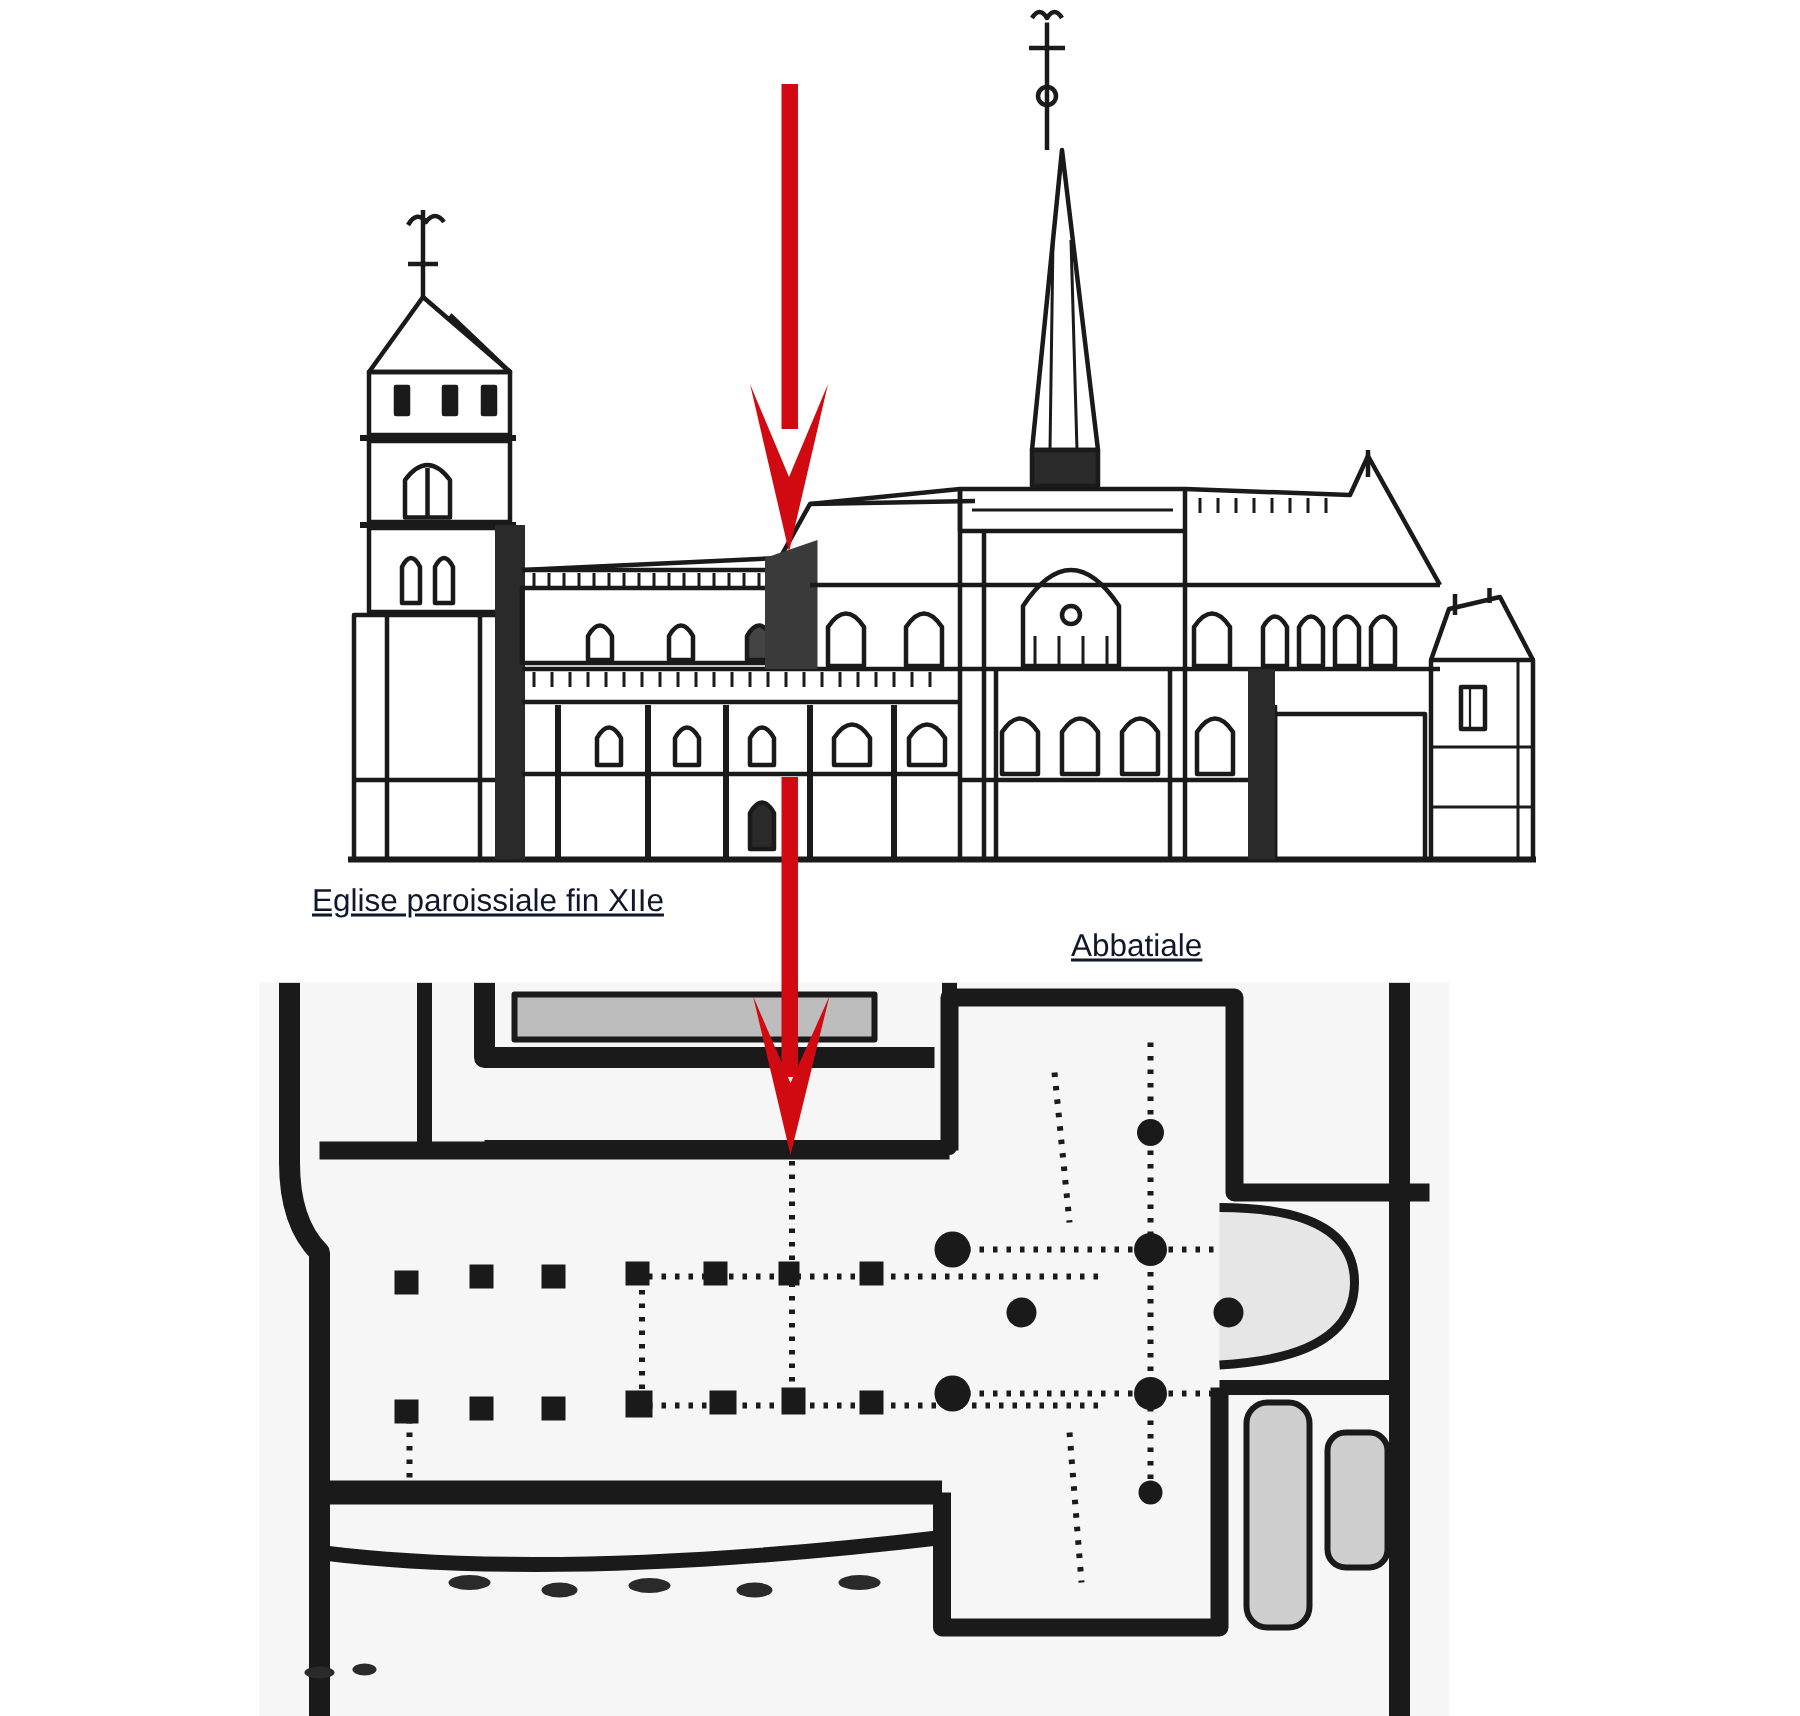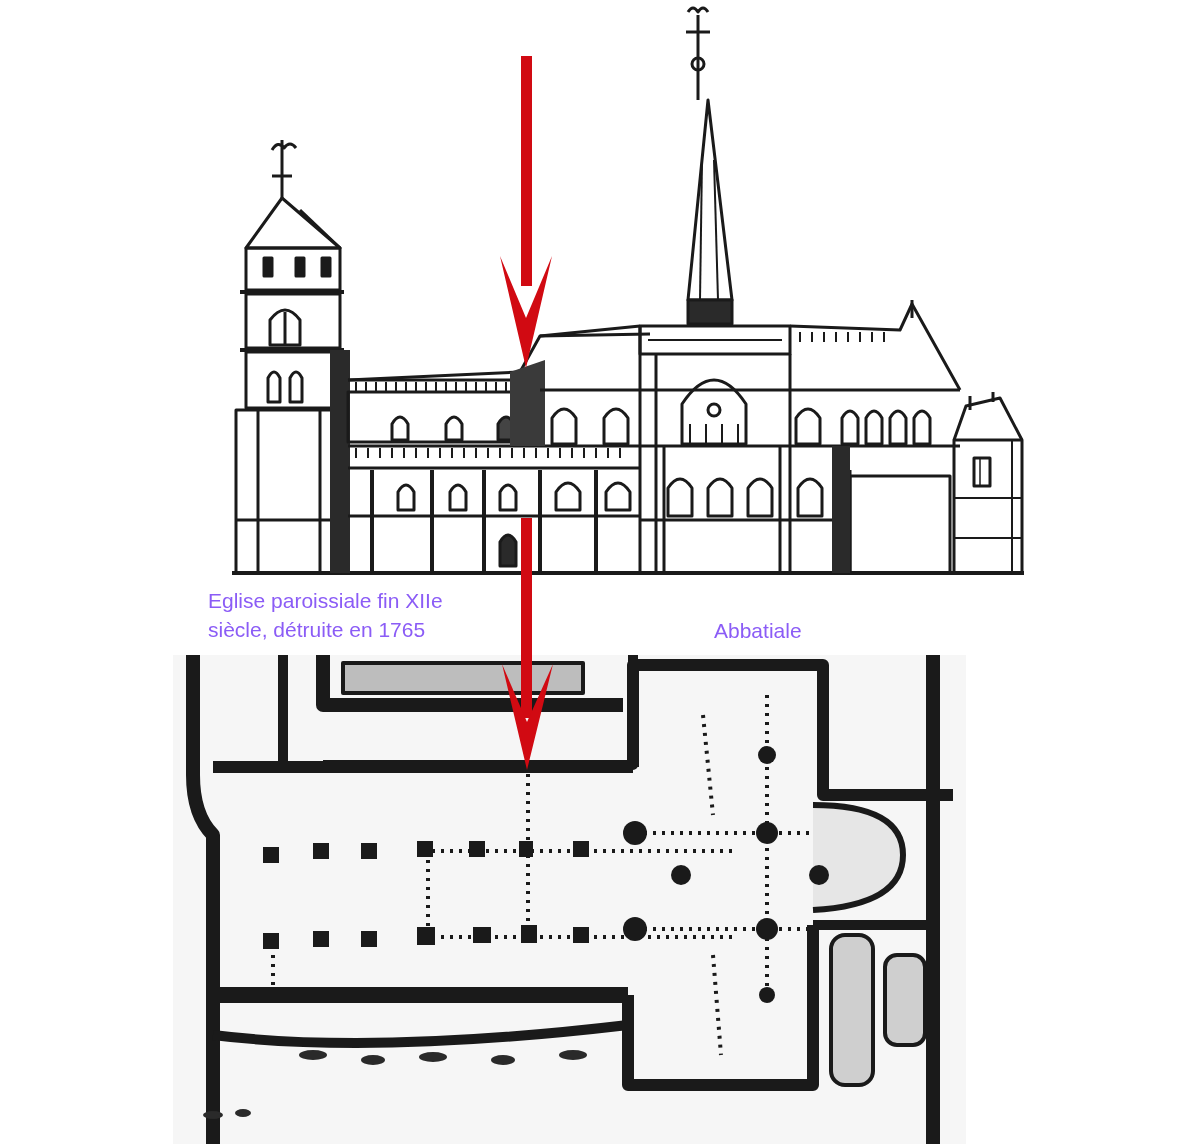--- a/index.html
+++ b/index.html
@@ -1,20 +1,20 @@
 <!DOCTYPE html>
 <html><head>
   <meta charset="utf-8">
   <style>
     html, body { margin: 0; padding: 0; background: #ffffff; }
     body { width: 1200px; height: 1144px; position: relative; overflow: hidden;
            font-family: "Liberation Sans", "DejaVu Sans", sans-serif; }
     .layer { position: absolute; left: 0; top: 0; }
-    .label { position: absolute; color: #8b5cf6; font-size: 21px; line-height: 29px;
-             font-family: "Liberation Sans", "DejaVu Sans", sans-serif; white-space: nowrap; }
+    .label { position: absolute; color: #0f172a; font-size: 21px; line-height: 29px;
+             font-family: "Liberation Sans", "DejaVu Sans", sans-serif; white-space: nowrap; text-decoration: underline; }
     #label-eglise { left: 208px; top: 586px; }
     #label-abbatiale { left: 714px; top: 596px; margin-top: 20px; }
     .plan-frame { position: absolute; left: 173px; top: 655px; width: 793px; height: 489px;
                   background: #f4f4f4; overflow: hidden; }
   </style>
 </head>
 <body>
 
 <svg class="layer" width="1200" height="1144" viewBox="0 0 1200 1144" xmlns="http://www.w3.org/2000/svg">
   <g stroke="#1a1a1a" stroke-width="3" fill="none" stroke-linejoin="round">
@@ -224,15 +224,14 @@
     <path d="M500 256 L526 368 L552 256 L526 318 Z"></path>
   </g>
   <g fill="#d10a12">
     <rect x="521" y="518" width="11" height="200"></rect>
     <path d="M502 664 L527 770 L553 664 L527 722 Z"></path>
   </g>
 </svg>
 
 <div class="label" id="label-eglise">
   <div>Eglise paroissiale fin XIIe</div>
-  <div>siècle, détruite en 1765</div>
 </div>
 <div class="label" id="label-abbatiale">Abbatiale</div>
 
 </body></html>

